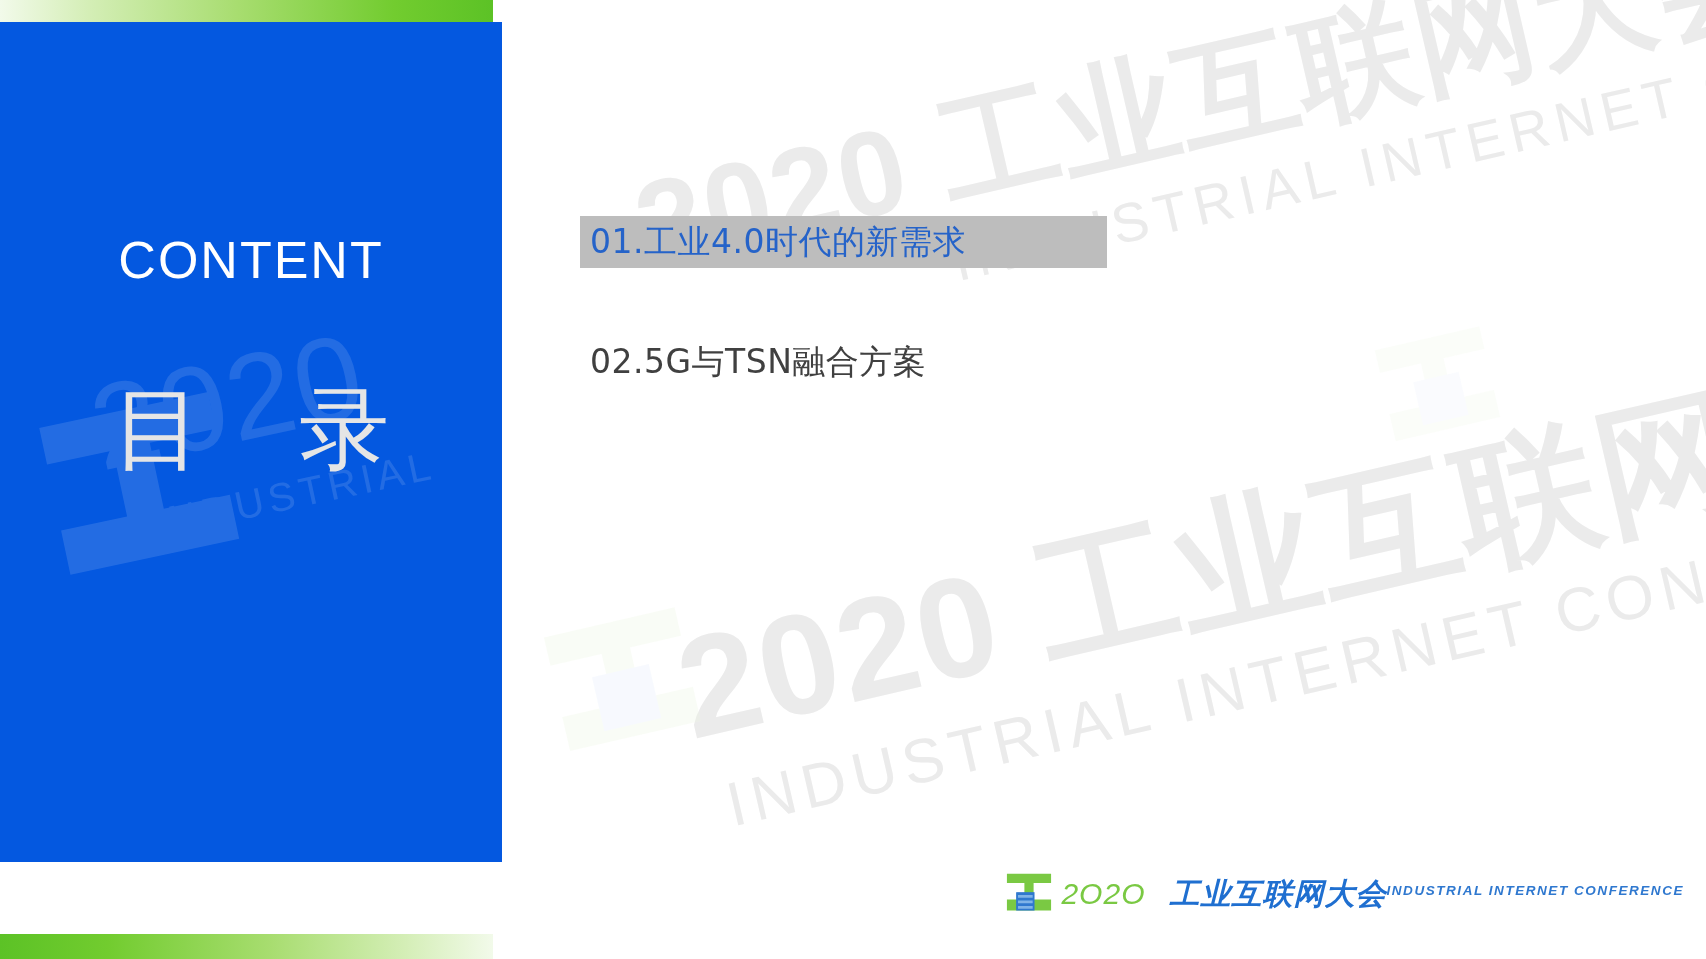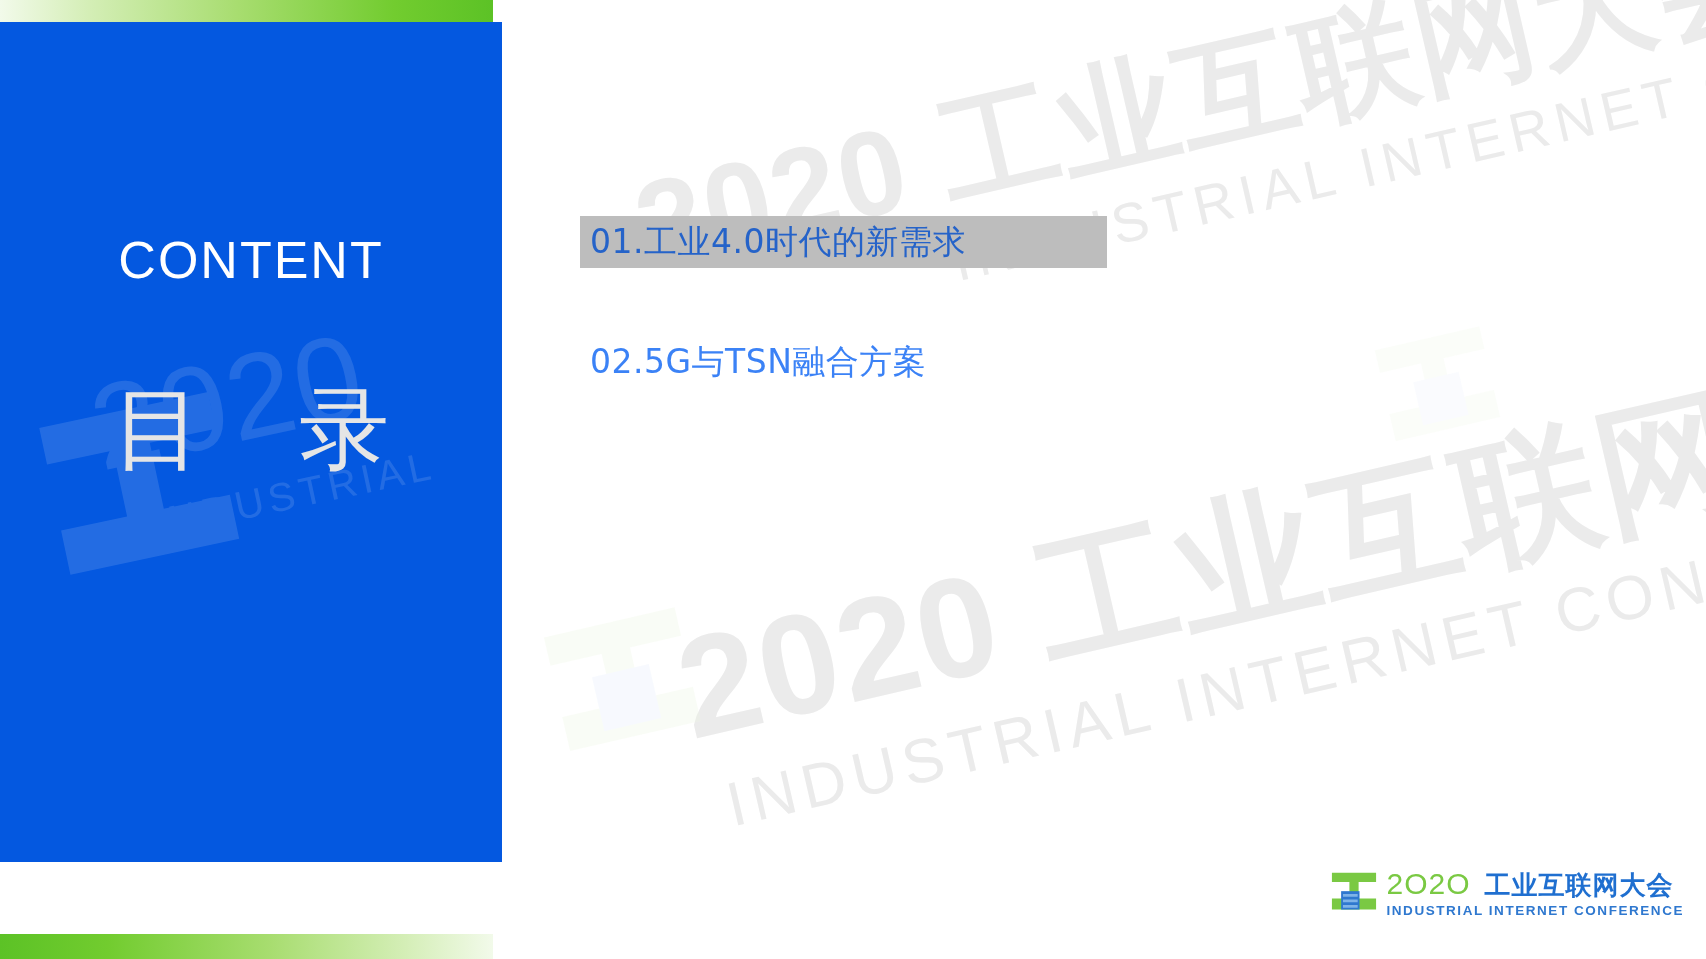--- a/index.html
+++ b/index.html
@@ -181,21 +181,21 @@
     top: 216px;
     width: 700px;
     z-index: 5;
   }
   .toc-item {
     position: relative;
     display: block;
     height: 52px;
     line-height: 52px;
     padding-left: 10px;
-    color: #3b82f6;
+    color: #404040;
     font-size: 33px;
     font-weight: 500;
     letter-spacing: 0.5px;
     white-space: nowrap;
     font-family: "DejaVu Sans", "Liberation Sans", sans-serif;
   }
   .toc-item.selected {
     background: #bdbdbd;
     width: 517px;
     color: #2563c9;
@@ -213,40 +213,41 @@
     z-index: 6;
   }
   .logo-mark {
     width: 46px;
     height: 46px;
     margin-right: 9px;
     flex: 0 0 auto;
   }
   .logo-text {
     display: flex;
-    flex-direction: column;
+    flex-direction: row;
     line-height: 1;
+    font-style: italic;
   }
   .logo-row1 {
     display: flex;
     align-items: baseline;
     white-space: nowrap;
   }
   .logo-year {
     font-size: 30px;
     font-weight: 400;
     color: #7ac943;
     letter-spacing: 1px;
     font-family: "Liberation Sans", sans-serif;
   }
   .logo-cn {
-    font-size: 26px;
+    font-size: 30px;
     font-weight: 700;
     color: #1f6fd0;
-    margin-left: 14px;
+    margin-left: 24px;
     letter-spacing: 1px;
     font-family: "DejaVu Sans", "Liberation Sans", sans-serif;
   }
   .logo-row2 {
     font-size: 13.5px;
     font-weight: 700;
     color: #2f78cf;
     letter-spacing: 1.55px;
     margin-top: 5px;
     white-space: nowrap;

